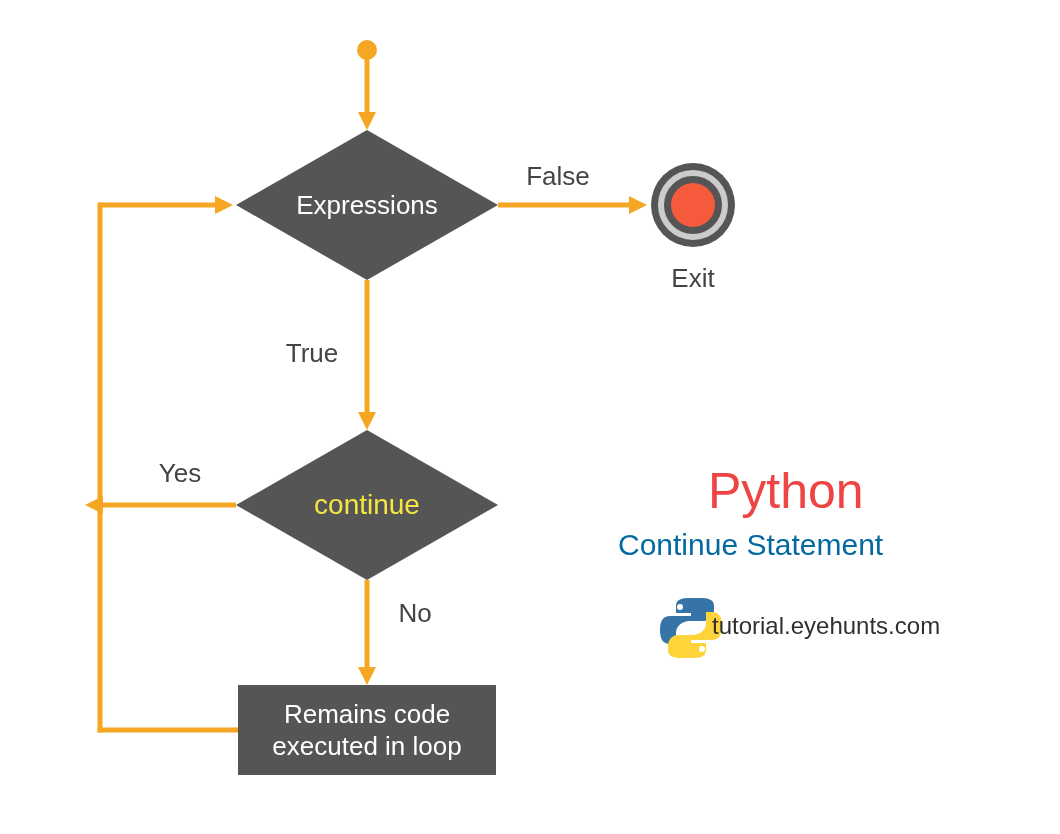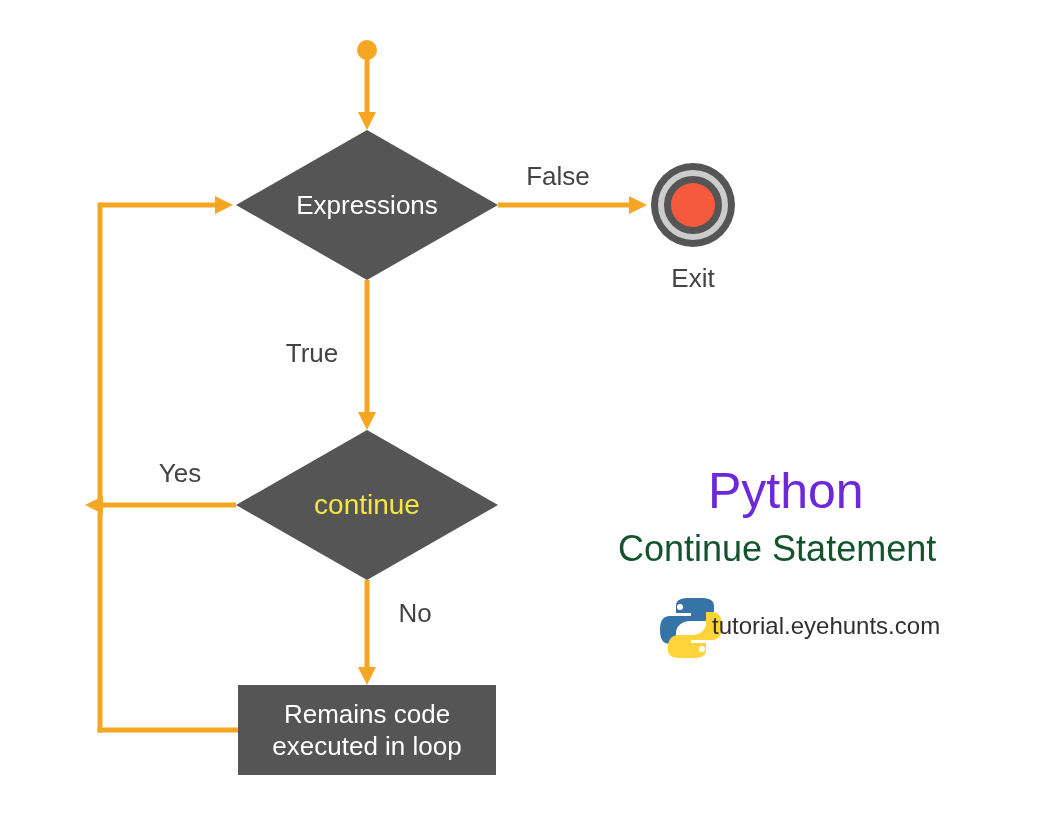--- a/index.html
+++ b/index.html
@@ -55,28 +55,28 @@
     stroke: #cccccc;
     stroke-width: 6;
     fill: none;
   }
   .exit-inner {
     fill: #f55a3c;
   }
   .title-python {
     position: absolute;
     font-size: 50px;
-    color: #6d28d9;
+    color: #ef4444;
     font-weight: 400;
     text-align: right;
   }
   .title-continue {
     position: absolute;
-    font-size: 36px;
-    color: #14532d;
+    font-size: 30px;
+    color: #0369a1;
     font-weight: 400;
   }
   .website {
     position: absolute;
     font-size: 24px;
     color: #303030;
   }
   .python-logo {
     position: absolute;
   }

